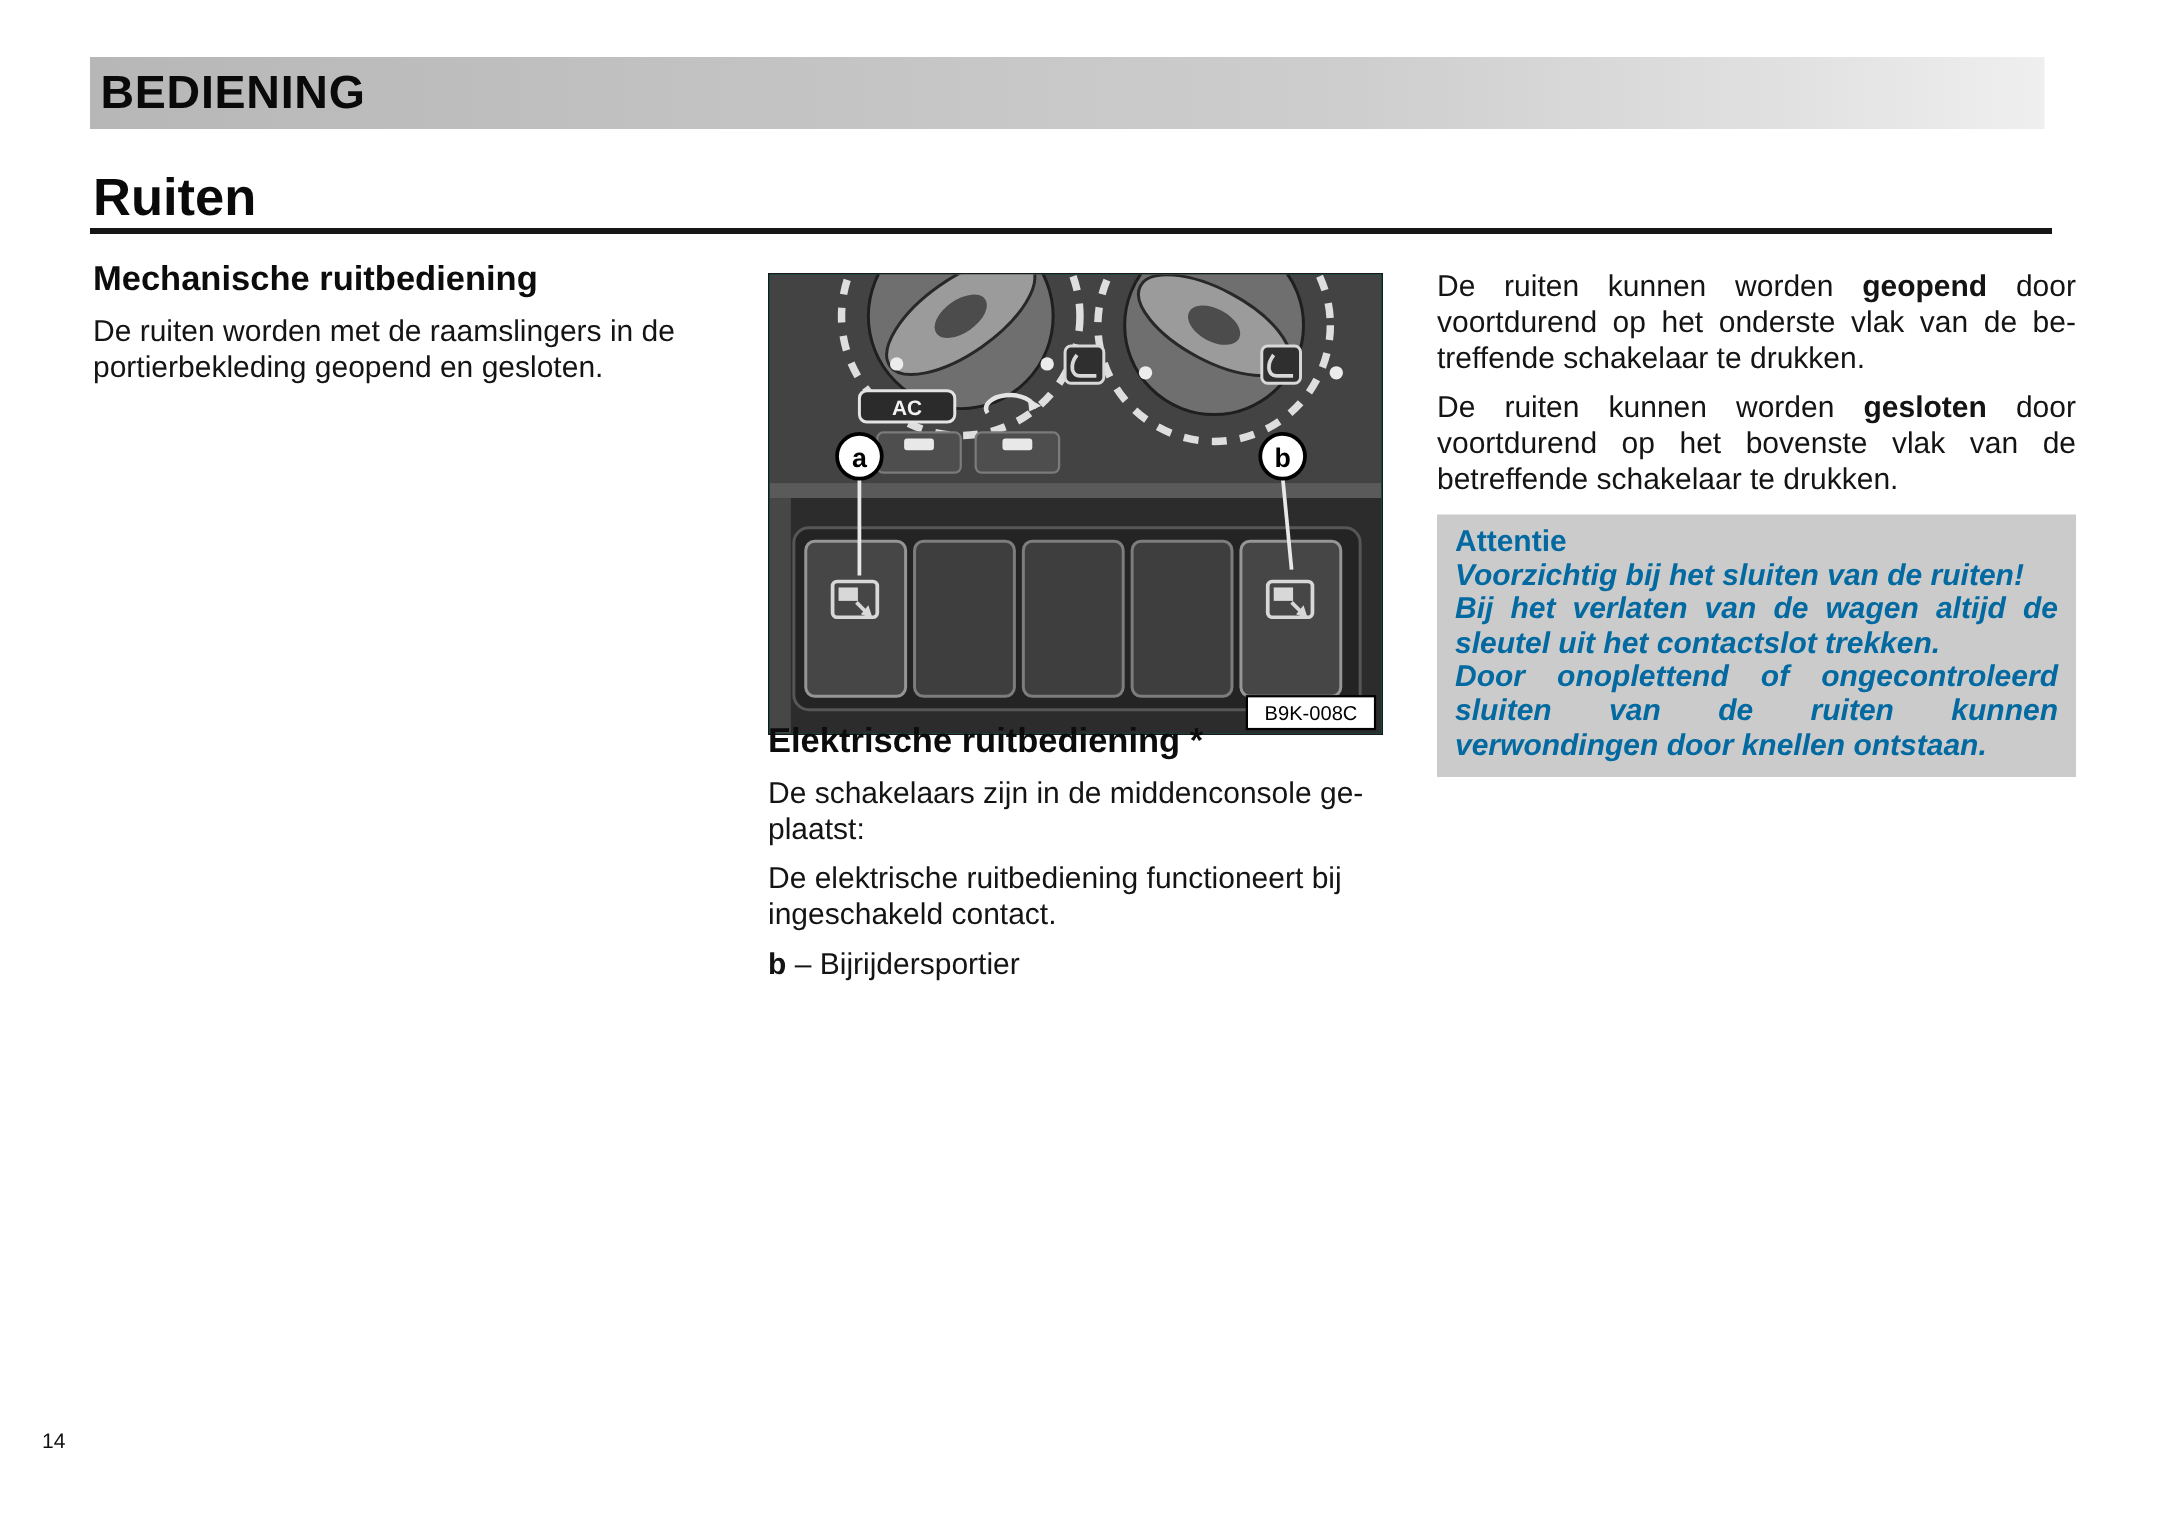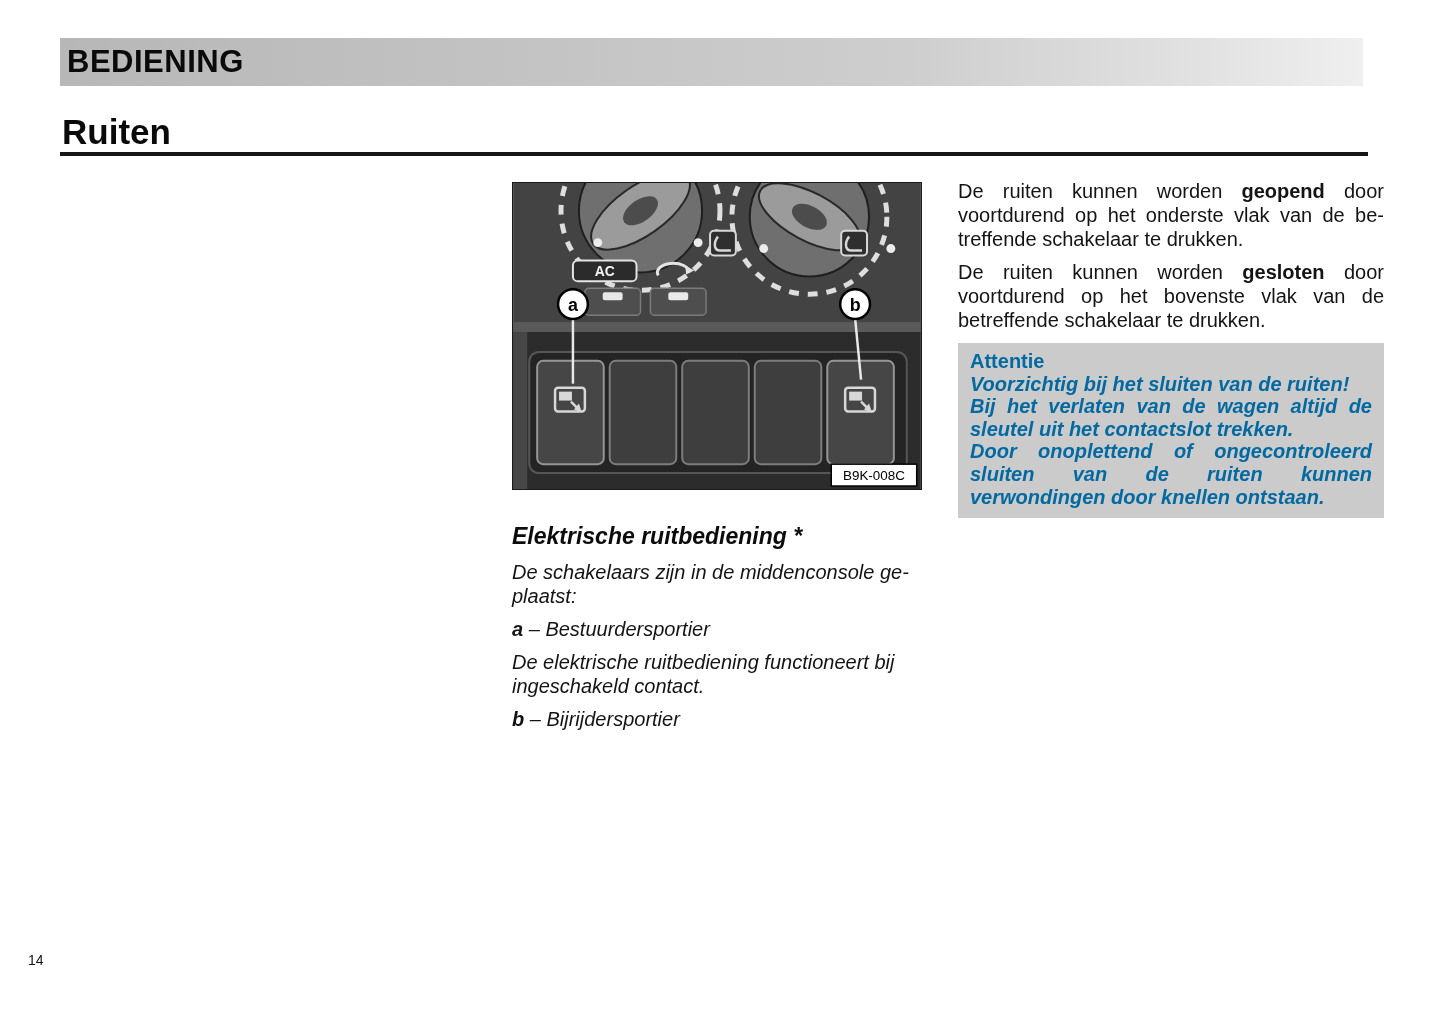--- a/index.html
+++ b/index.html
@@ -32,33 +32,33 @@
   }
   .section-head { position: absolute; left: 62px; top: 112px; }
   .section-title { font-size: 35px; font-weight: bold; color: #0a0a0a; }
   .section-rule {
     position: absolute;
     left: 60px; top: 152px;
     width: 1308px; height: 4px;
     background: #161616;
   }
   .col-left  { position: absolute; left: 62px;  top: 172px; width: 420px; }
-  .col-middle{ position: absolute; left: 512px; top: 523px; width: 424px; font-style: italic; }
+  .col-middle{ position: absolute; left: 512px; top: 480px; width: 424px; }
   .col-right { position: absolute; left: 958px; top: 170px; width: 426px; }
   .subheading { font-size: 23px; font-weight: bold; line-height: 1.2; color: #0c0c0c; }
   .body { font-size: 20px; line-height: 1.2; margin-top: 9px; }
   .justify { text-align: justify; }
   .kv { margin-top: 9px; }
   .kv b { font-weight: bold; }
   .console-figure {
     position: absolute;
     left: 512px; top: 182px;
     width: 410px; height: 308px;
     border: 1px solid #1a1a1a;
-    background: #737373;
+    background: #0f766e;
   }
   .console-figure svg { display: block; }
   .attention-box {
     margin-top: 11px;
     background: #cbcbcb;
     padding: 7px 12px 10px 12px;
   }
   .att-title, .att-line {
     font-size: 20px;
     font-weight: bold;
@@ -80,20 +80,24 @@
 
   <div class="header-bar">
     <span class="chapter-title">BEDIENING</span>
   </div>
 
   <div class="section-head">
     <span class="section-title">Ruiten</span>
   </div>
   <div class="section-rule"></div>
 
+  <section class="col-left">
+    <h3 class="subheading">Mechanische ruitbediening</h3>
+    <p class="body">De ruiten worden met de raamslingers in de portierbekleding geopend en gesloten.</p>
+  </section>
 
   <figure class="console-figure">
     <svg viewBox="0 0 410 308" width="408" height="306">
 
       <rect x="0" y="0" width="410" height="150" fill="#434343"></rect>
       <rect x="0" y="140" width="410" height="12" fill="#5a5a5a"></rect>
       <rect x="0" y="150" width="410" height="158" fill="#2c2c2c"></rect>
       <rect x="0" y="150" width="14" height="158" fill="#474747"></rect>
 
       <g>
@@ -182,21 +186,20 @@
       <g>
         <rect x="320" y="283" width="86" height="22" fill="#ffffff" stroke="#000000" stroke-width="1.5"></rect>
         <text x="363" y="299" text-anchor="middle" font-size="13.5" fill="#000000">B9K-008C</text>
       </g>
     </svg>
   </figure>
 
   <section class="col-middle">
     <h3 class="subheading">Elektrische ruitbediening *</h3>
     <p class="body">De schakelaars zijn in de middenconsole ge­plaatst:</p>
-    <p class="body kv"><b>a</b> <span>–</span> <span>Bestuurdersportier</span></p>
     <p class="body">De elektrische ruitbediening functioneert bij ingeschakeld contact.</p>
     <p class="body kv"><b>b</b> <span>–</span> <span>Bijrijdersportier</span></p>
   </section>
 
   <section class="col-right">
     <p class="body justify"><span>De ruiten kunnen worden </span><b>geopend</b><span> door voortdurend op het onderste vlak van de be­treffende schakelaar te drukken.</span></p>
     <p class="body justify"><span>De ruiten kunnen worden </span><b>gesloten</b><span> door voortdurend op het bovenste vlak van de betreffende schakelaar te drukken.</span></p>
 
     <div class="attention-box">
       <p class="att-title">Attentie</p>

